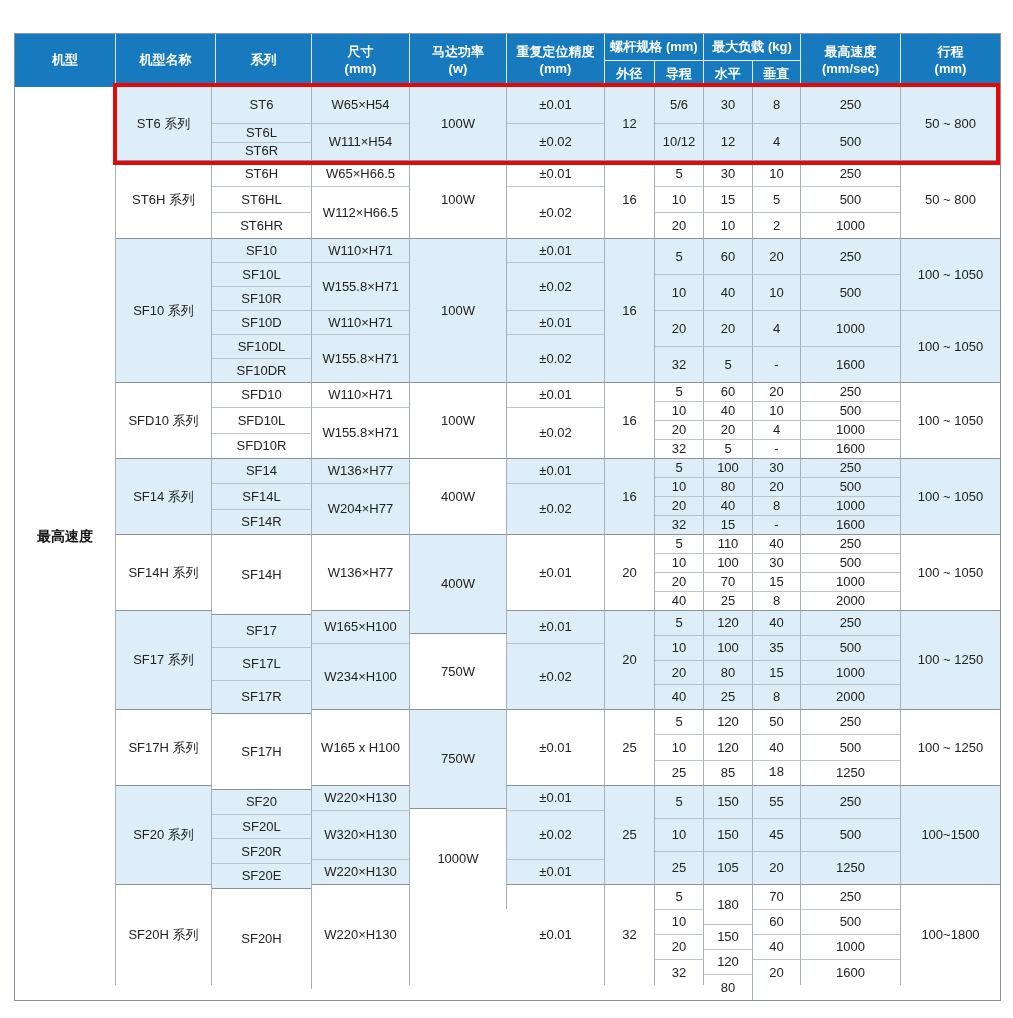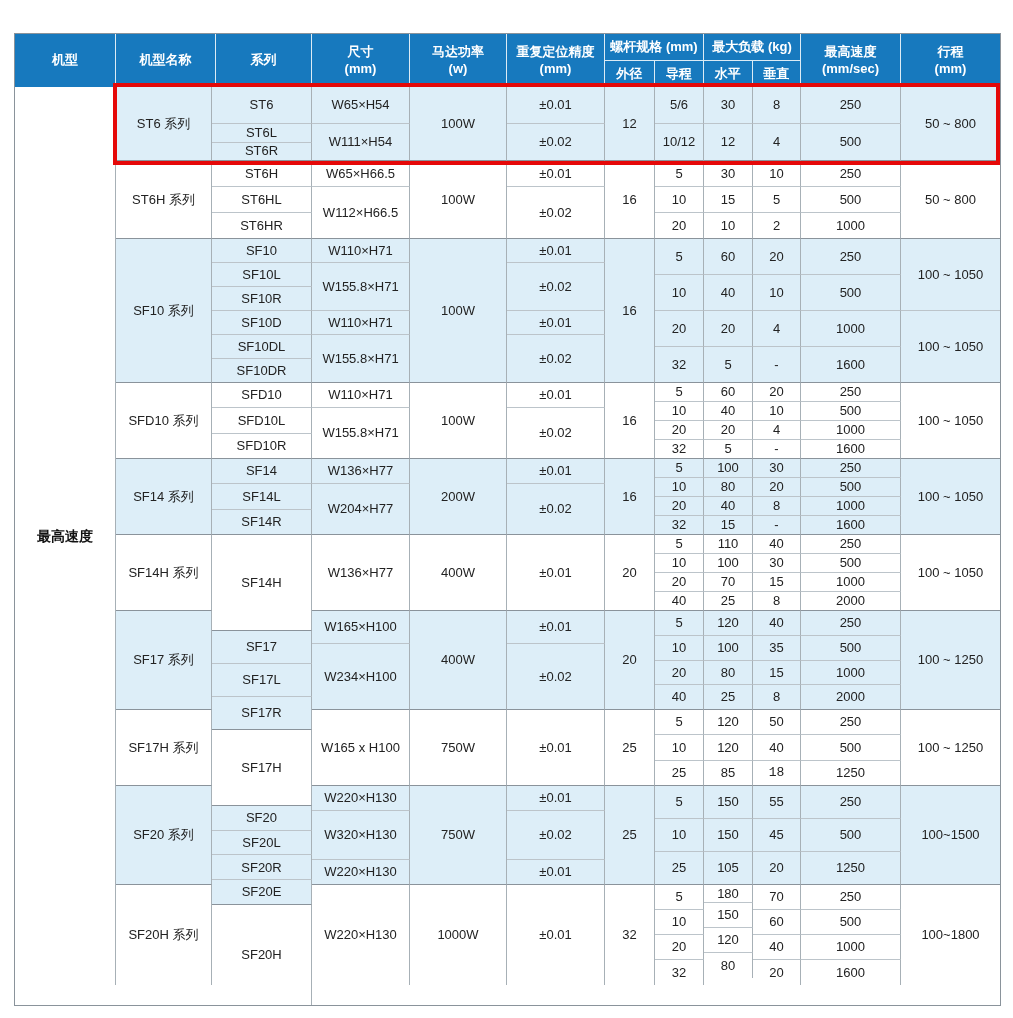--- a/index.html
+++ b/index.html
@@ -101,21 +101,21 @@
         <div class="cell bg-b" style="height: 24px;">SF10R</div>
         <div class="cell bg-b" style="height: 24px;">SF10D</div>
         <div class="cell bg-b" style="height: 24px;">SF10DL</div>
         <div class="cell bg-b block-end" style="height: 24px;">SF10DR</div>
         <div class="cell bg-w" style="height: 25.33px;">SFD10</div>
         <div class="cell bg-w" style="height: 25.33px;">SFD10L</div>
         <div class="cell bg-w block-end" style="height: 25.33px;">SFD10R</div>
         <div class="cell bg-b" style="height: 25.33px;">SF14</div>
         <div class="cell bg-b" style="height: 25.33px;">SF14L</div>
         <div class="cell bg-b block-end" style="height: 25.33px;">SF14R</div>
-        <div class="cell bg-w block-end" style="height: 96px;">SF14H</div>
+        <div class="cell bg-w block-end" style="height: 80px;">SF14H</div>
         <div class="cell bg-b" style="height: 33px;">SF17</div>
         <div class="cell bg-b" style="height: 33px;">SF17L</div>
         <div class="cell bg-b block-end" style="height: 33px;">SF17R</div>
         <div class="cell bg-w block-end" style="height: 76px;">SF17H</div>
         <div class="cell bg-b" style="height: 24.75px;">SF20</div>
         <div class="cell bg-b" style="height: 24.75px;">SF20L</div>
         <div class="cell bg-b" style="height: 24.75px;">SF20R</div>
         <div class="cell bg-b block-end" style="height: 24.75px;">SF20E</div>
         <div class="cell bg-w last" style="height: 100px;">SF20H</div>
       </div>
@@ -139,21 +139,20 @@
         <div class="cell bg-b" style="height: 24.75px;">W220×H130</div>
         <div class="cell bg-b" style="height: 49.5px;">W320×H130</div>
         <div class="cell bg-b block-end" style="height: 24.75px;">W220×H130</div>
         <div class="cell bg-w last" style="height: 100px;">W220×H130</div>
       </div>
       <div class="col c5">
         <div class="cell bg-b block-end" style="height: 74px;">100W</div>
         <div class="cell bg-w block-end" style="height: 78px;">100W</div>
         <div class="cell bg-b block-end" style="height: 144px;">100W</div>
         <div class="cell bg-w block-end" style="height: 76px;">100W</div>
-        <div class="cell bg-b block-end" style="height: 76px;">200W</div>
         <div class="cell bg-w block-end" style="height: 76px;">400W</div>
         <div class="cell bg-b block-end" style="height: 99px;">400W</div>
         <div class="cell bg-w block-end" style="height: 76px;">750W</div>
         <div class="cell bg-b block-end" style="height: 99px;">750W</div>
         <div class="cell bg-w last" style="height: 100px;">1000W</div>
       </div>
       <div class="col c6">
         <div class="cell bg-b" style="height: 37px;">±0.01</div>
         <div class="cell bg-b block-end" style="height: 37px;">±0.02</div>
         <div class="cell bg-w" style="height: 26px;">±0.01</div>
@@ -249,21 +248,21 @@
         <div class="cell bg-b" style="height: 24.75px;">120</div>
         <div class="cell bg-b" style="height: 24.75px;">100</div>
         <div class="cell bg-b" style="height: 24.75px;">80</div>
         <div class="cell bg-b block-end" style="height: 24.75px;">25</div>
         <div class="cell bg-w" style="height: 25.33px;">120</div>
         <div class="cell bg-w" style="height: 25.33px;">120</div>
         <div class="cell bg-w block-end" style="height: 25.33px;">85</div>
         <div class="cell bg-b" style="height: 33px;">150</div>
         <div class="cell bg-b" style="height: 33px;">150</div>
         <div class="cell bg-b block-end" style="height: 33px;">105</div>
-        <div class="cell bg-w" style="height: 18px;">180</div>
+        <div class="cell bg-w" style="height: 40px;">180</div>
         <div class="cell bg-w" style="height: 25px;">150</div>
         <div class="cell bg-w" style="height: 25px;">120</div>
         <div class="cell bg-w last" style="height: 25px;">80</div>
       </div>
       <div class="col c10">
         <div class="cell bg-b" style="height: 37px;">8</div>
         <div class="cell bg-b block-end" style="height: 37px;">4</div>
         <div class="cell bg-w" style="height: 26px;">10</div>
         <div class="cell bg-w" style="height: 26px;">5</div>
         <div class="cell bg-w block-end" style="height: 26px;">2</div>

